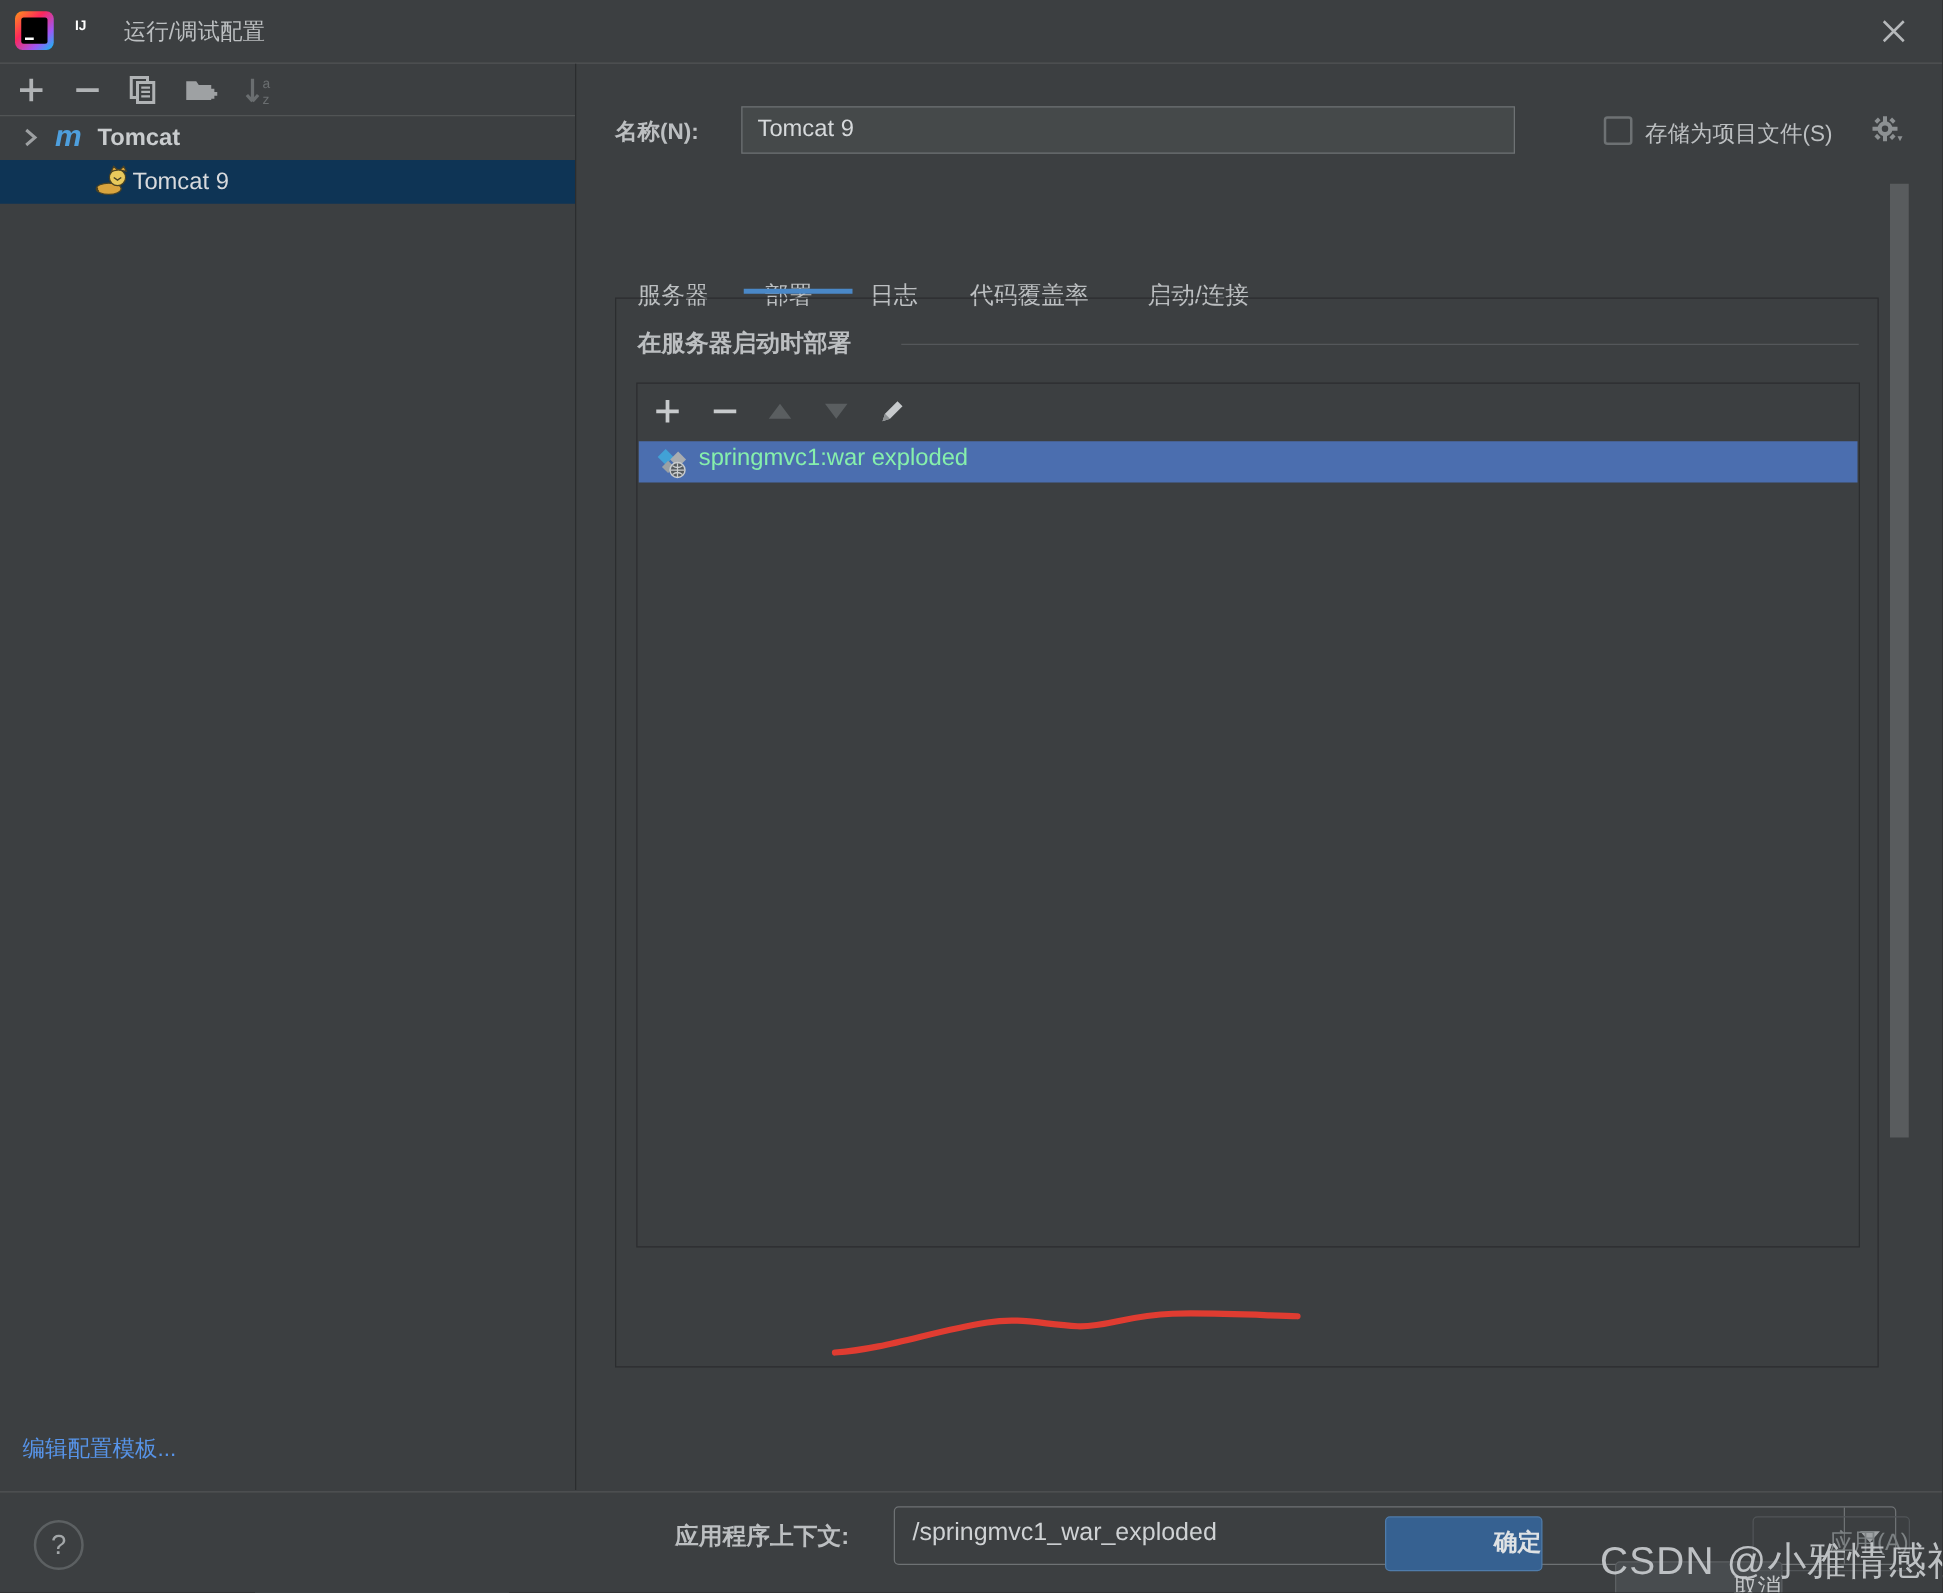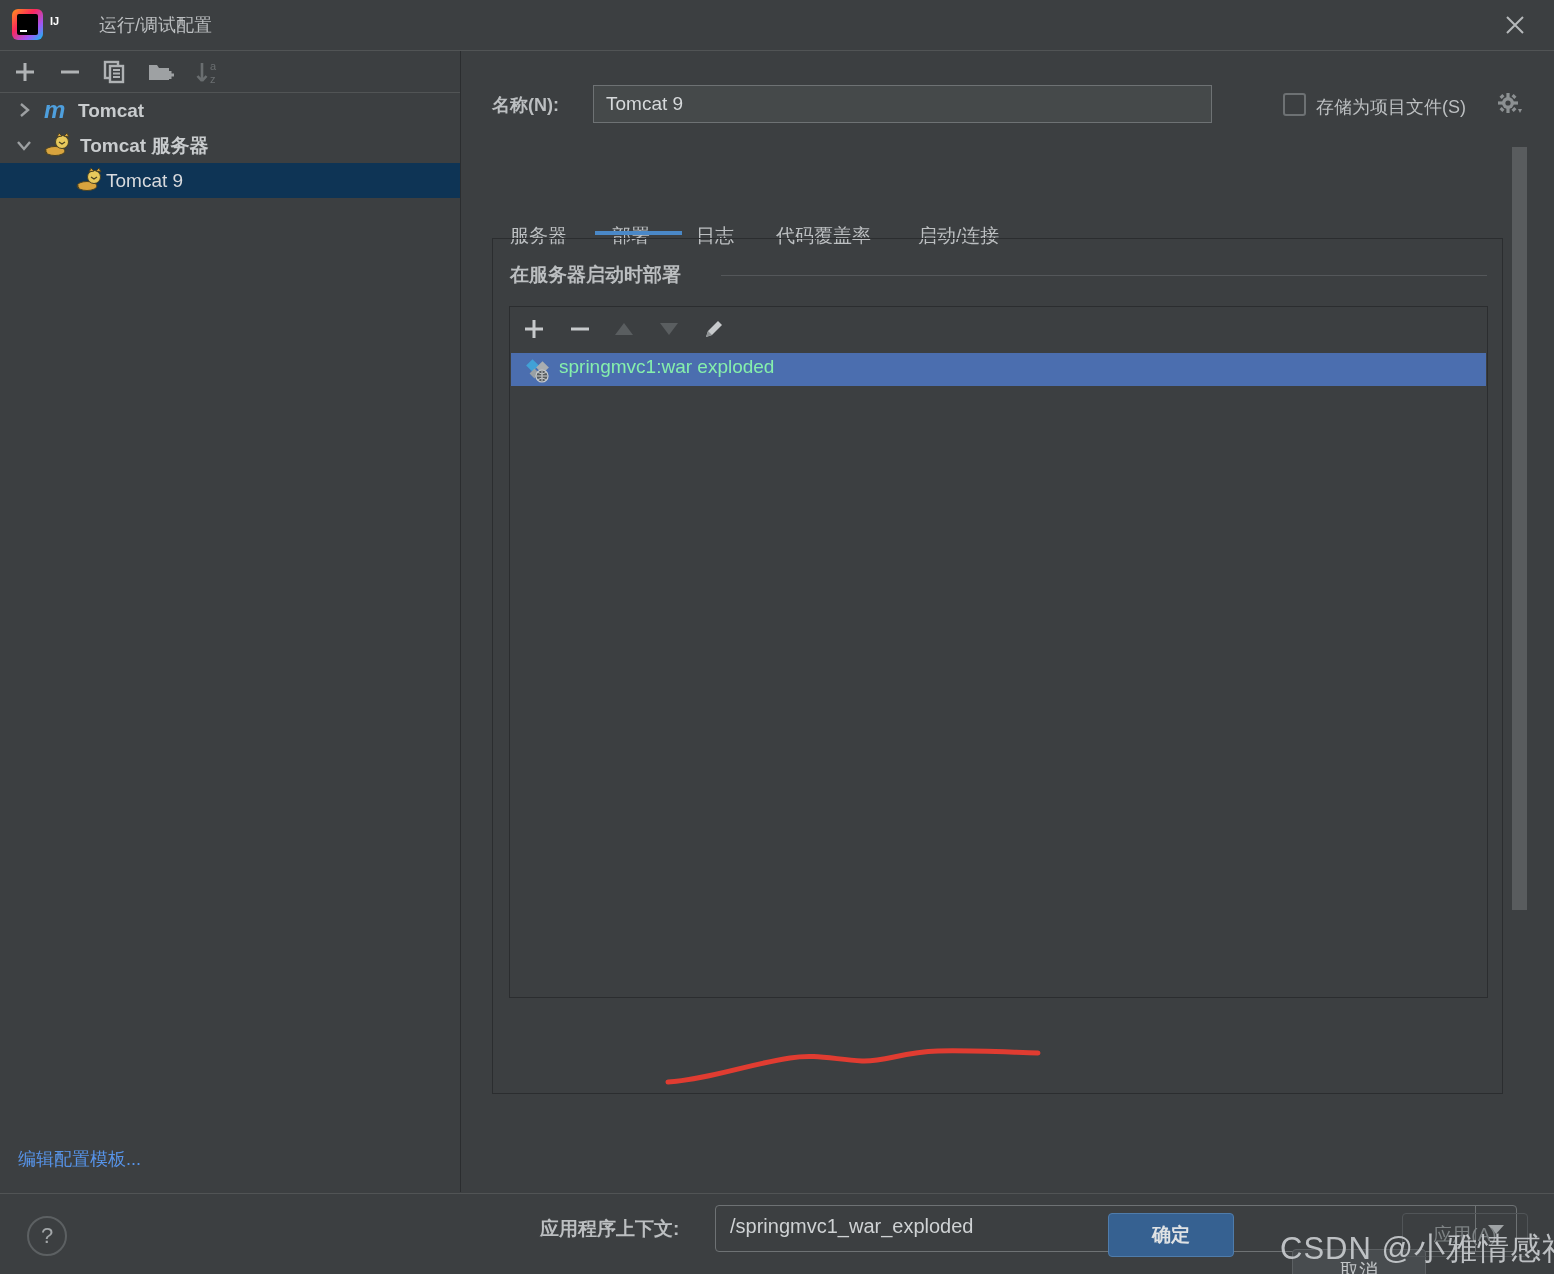--- a/index.html
+++ b/index.html
@@ -6,21 +6,21 @@
   .window{
     position:relative;width:1554px;height:1274px;background:#3c3f41;
     font-family:"Liberation Sans","DejaVu Sans",sans-serif;color:#bcbfc1;
     overflow:hidden;
   }
   
   .titlebar{position:absolute;left:0;top:0;width:1554px;height:50px;border-bottom:1px solid #515455;}
   .app-logo{position:absolute;left:12px;top:9px;width:31px;height:31px;border-radius:6px;
     background:linear-gradient(135deg,#ff9419 0%,#fc275c 38%,#9e57f5 72%,#07c3f2 100%);}
   .app-logo .inner{position:absolute;left:5px;top:5px;width:21px;height:21px;background:#000;border-radius:2px;}
-  .app-logo .ij{position:absolute;left:1px;top:1px;color:#fff;font-size:11px;font-weight:bold;letter-spacing:0;padding-left:32px;}
+  .app-logo .ij{position:absolute;left:11px;top:1px;color:#fff;font-size:11px;font-weight:bold;letter-spacing:0;padding-left:32px;}
   .app-logo .dash{position:absolute;left:3px;bottom:3px;width:7px;height:2px;background:#fff;}
   .window-title{position:absolute;left:55px;top:13px;font-size:18px;color:#bcbfc1;margin-left:44px;}
   .close-btn{position:absolute;right:26px;top:12px;width:26px;height:26px;cursor:pointer;}
   
   .left-panel{position:absolute;left:0;top:51px;width:460px;height:1141px;border-right:1px solid #2b2d2f;}
   .left-toolbar{position:absolute;left:0;top:0;width:460px;height:41px;border-bottom:1px solid #515455;}
   .tb-icon{position:absolute;top:8px;width:26px;height:26px;}
   .tree{position:absolute;left:0;top:42px;width:460px;}
   .tree-row{position:relative;height:35px;line-height:35px;font-size:19px;cursor:pointer;white-space:nowrap;}
   .tree-row .chevron{position:absolute;left:12px;top:5px;width:24px;height:24px;}
@@ -62,21 +62,21 @@
   
   .before-launch-hdr{position:absolute;left:33px;top:1086px;cursor:pointer;}
   
   .scrollbar{position:absolute;left:1512px;top:147px;width:15px;height:763px;background:#595c5e;cursor:pointer;}
   
   .red-scribble{position:absolute;left:650px;top:1035px;pointer-events:none;}
   
   .bottombar{position:absolute;left:0;top:1193px;width:1554px;height:81px;border-top:1px solid #515455;}
   .help-btn{position:absolute;left:27px;top:22px;width:36px;height:36px;border:2px solid #5c6062;border-radius:50%;
     color:#a3a7a9;font-size:22px;text-align:center;line-height:36px;cursor:pointer;}
-  .btn{position:absolute;top:19px;height:44px;border-radius:4px;font-size:19px;text-align:center;line-height:42px;cursor:pointer;box-sizing:border-box;}
+  .btn{position:absolute;top:19px;height:44px;border-radius:4px;font-size:19px;text-align:right;line-height:42px;cursor:pointer;box-sizing:border-box;}
   .btn-ok{left:1108px;width:126px;background:#366191;border:1px solid #4f7cab;color:#dfe2e4;font-weight:bold;}
   .btn-cancel{left:1292px;width:134px;background:#484c4f;border:1px solid #5c6063;color:#c2c5c7;margin-top:36px;}
   .btn-apply{left:1402px;width:126px;background:transparent;border:1px solid #515558;color:#7d8284;}
   .watermark{position:absolute;left:1280px;top:1228px;font-size:31px;color:#c9cccf;opacity:.92;z-index:50;white-space:nowrap;letter-spacing:1px;}
   svg{display:block;}
 </style>
 </head>
 <body>
 
 <div class="window">
@@ -132,37 +132,20 @@
 
     <div class="tree">
       <div class="tree-row group">
         <span class="chevron">
           <svg width="24" height="24" viewBox="0 0 24 24">
               <path d="M9 6 l7 6 -7 6" fill="none" stroke="#9da0a2" stroke-width="2.4"></path>
             </svg>
         </span>
         <span class="node-icon maven-m" style="left:44px">m</span>
         <span class="lbl" style="left:78px">Tomcat</span>
-      </div>
-      <div class="tree-row group">
-        <span class="chevron">
-          <svg width="24" height="24" viewBox="0 0 24 24">
-              <path d="M6 9 l6 7 6-7" fill="none" stroke="#9da0a2" stroke-width="2.4"></path>
-            </svg>
-        </span>
-        <span class="node-icon" style="left:44px">
-          <svg width="28" height="26" viewBox="0 0 28 26">
-            <ellipse cx="11" cy="19" rx="10" ry="4.5" fill="#d9a43e" stroke="#4a4223" stroke-width="1"></ellipse>
-            <circle cx="18" cy="10" r="6.5" fill="#e8c95c" stroke="#4a4223" stroke-width="1"></circle>
-            <path d="M13 5 l2-4 3 3 Z M20 4 l3-3 2 4 Z" fill="#d9a43e" stroke="#4a4223" stroke-width="1"></path>
-            <path d="M15 10 l3 2 3-2" fill="none" stroke="#4a4223" stroke-width="1.2"></path>
-            <path d="M3 21 q-2-1 -1-3" stroke="#4a4223" stroke-width="1.4" fill="none"></path>
-          </svg>
-        </span>
-        <span class="lbl" style="left:80px">Tomcat 服务器</span>
       </div>
       <div class="tree-row selected">
         <span class="node-icon" style="left:76px">
           <svg width="28" height="26" viewBox="0 0 28 26">
             <ellipse cx="11" cy="19" rx="10" ry="4.5" fill="#d9a43e" stroke="#4a4223" stroke-width="1"></ellipse>
             <circle cx="18" cy="10" r="6.5" fill="#e8c95c" stroke="#4a4223" stroke-width="1"></circle>
             <path d="M13 5 l2-4 3 3 Z M20 4 l3-3 2 4 Z" fill="#d9a43e" stroke="#4a4223" stroke-width="1"></path>
             <path d="M15 10 l3 2 3-2" fill="none" stroke="#4a4223" stroke-width="1.2"></path>
             <path d="M3 21 q-2-1 -1-3" stroke="#4a4223" stroke-width="1.4" fill="none"></path>
           </svg>

